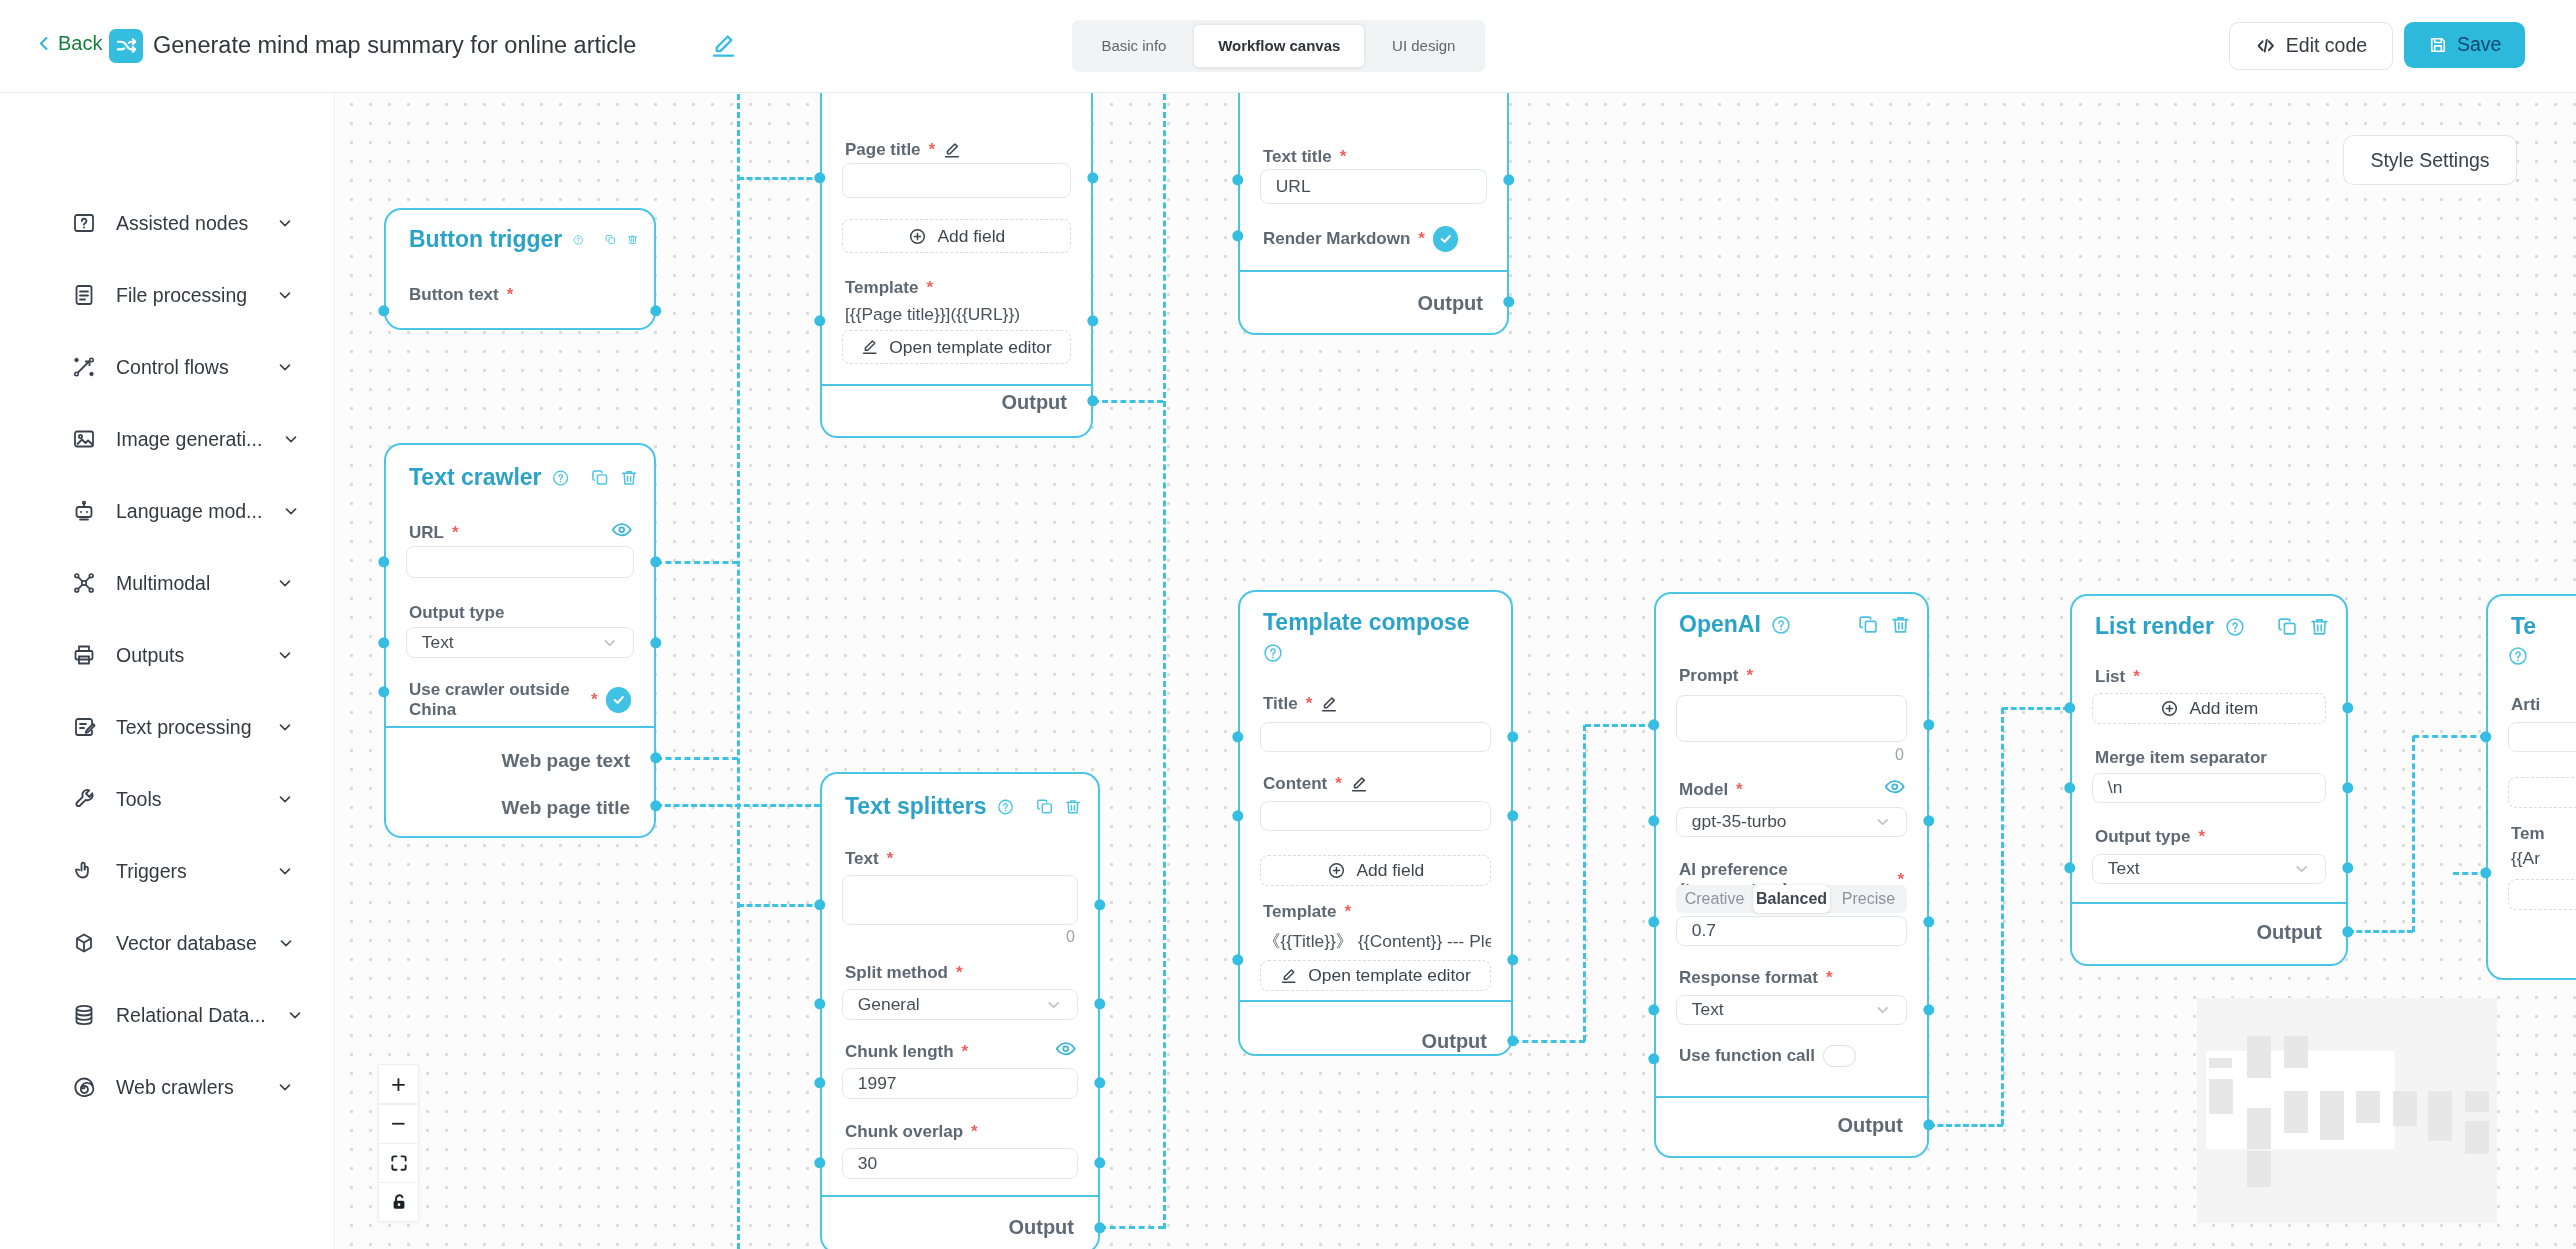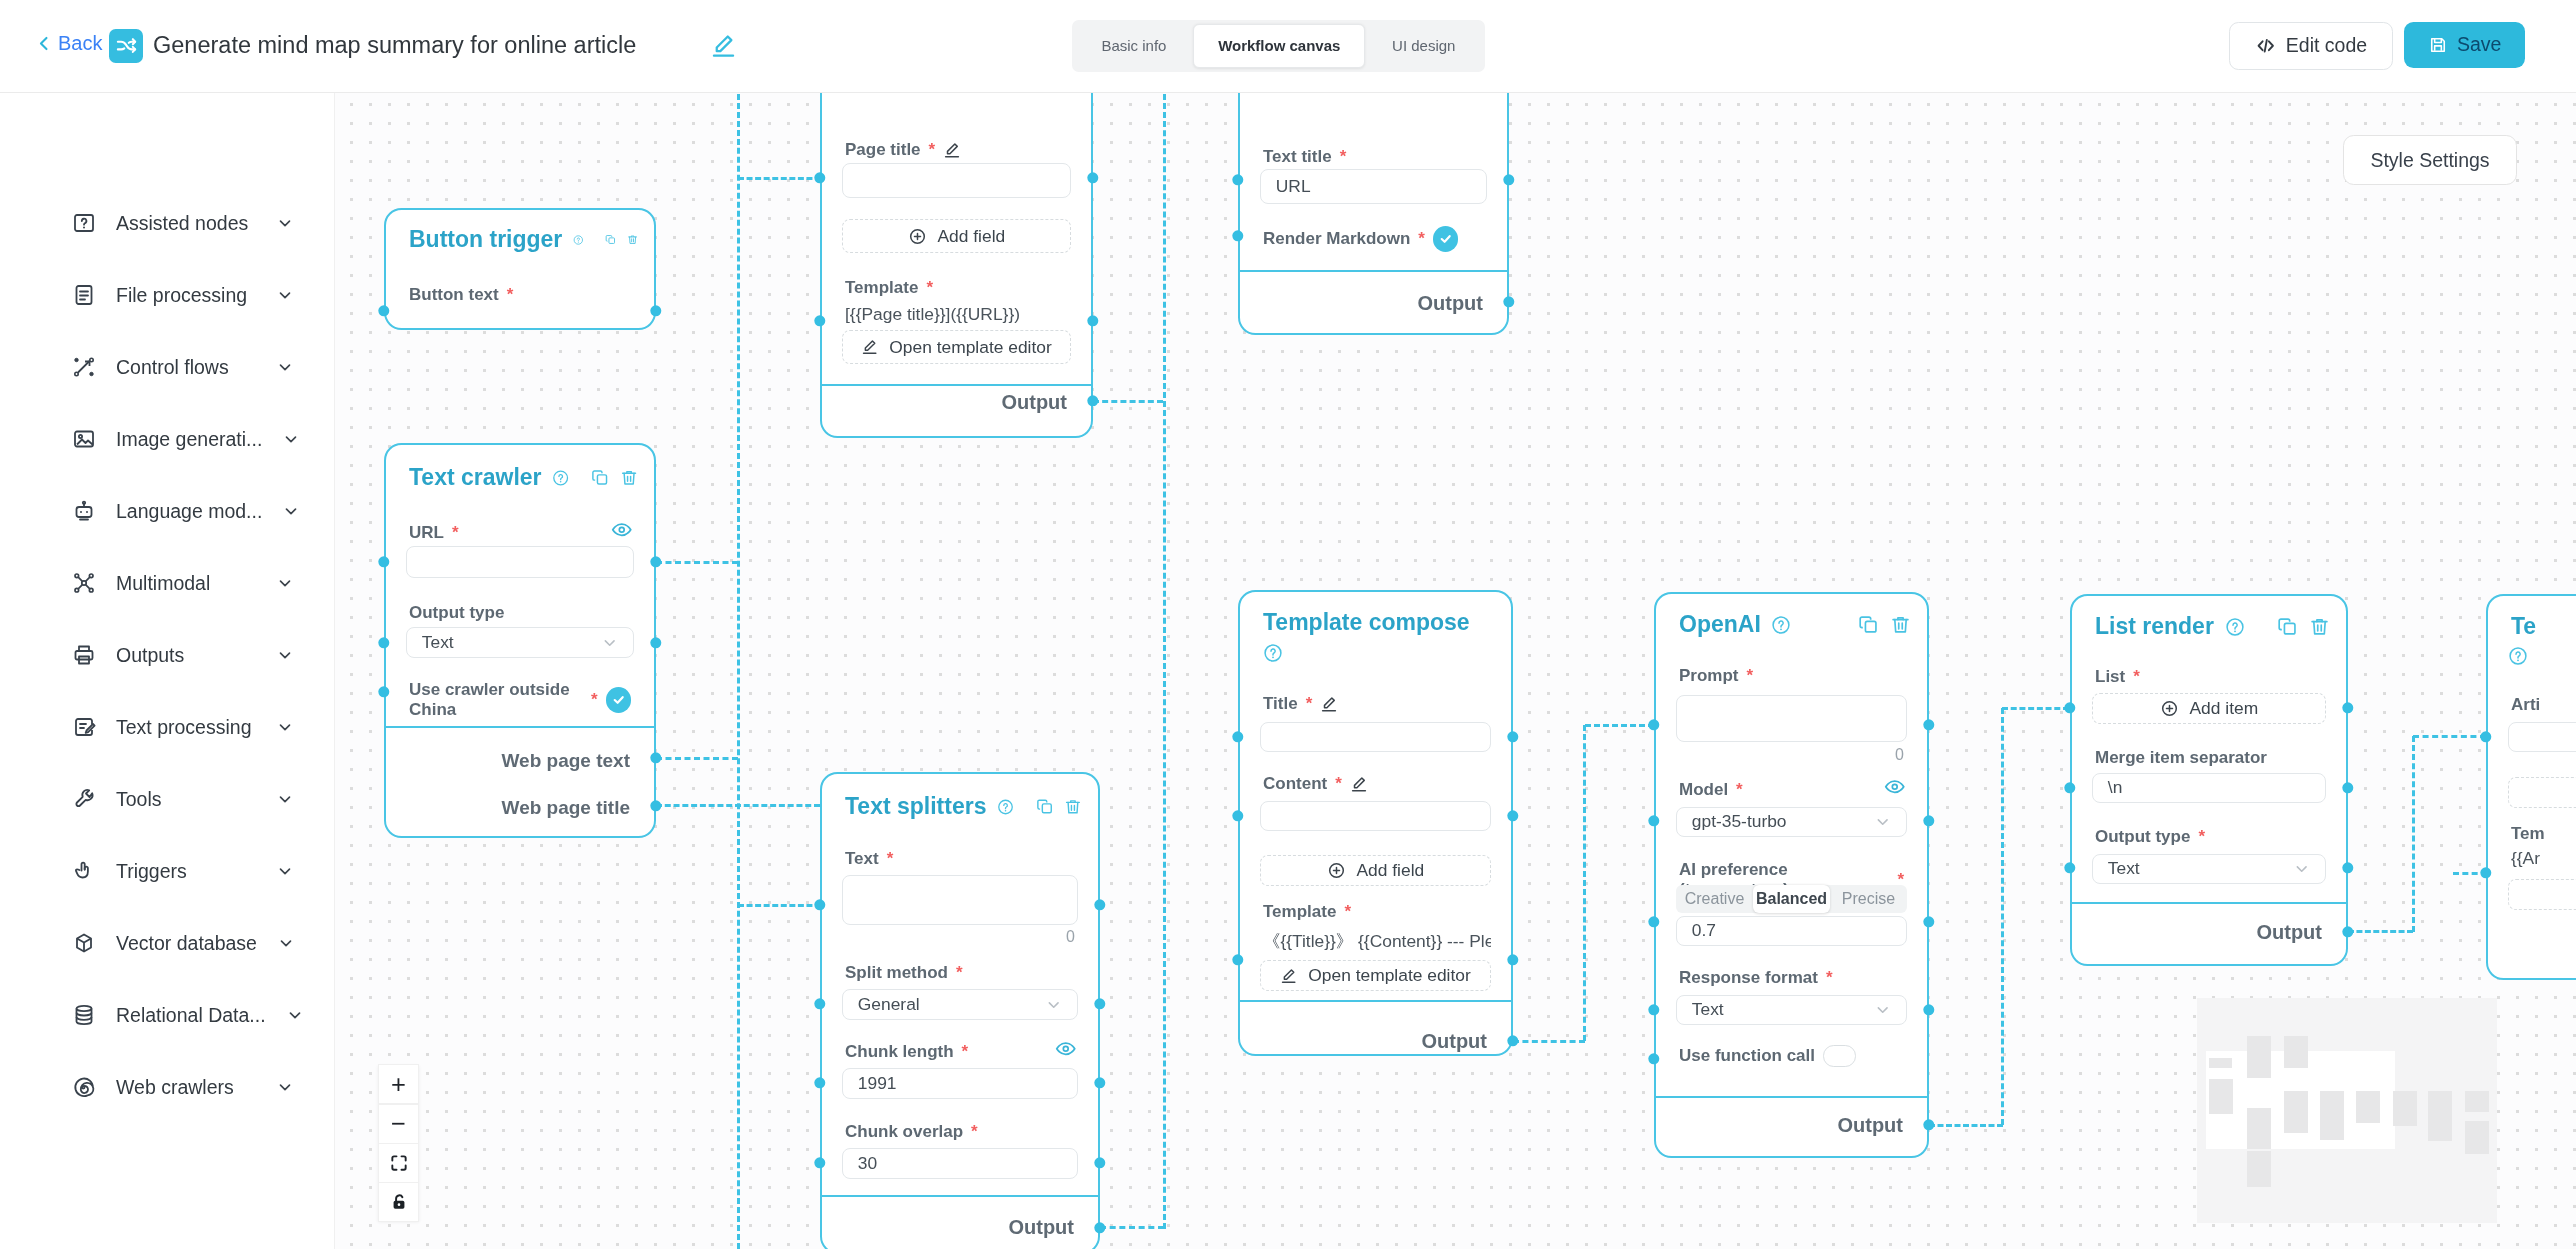--- a/index.html
+++ b/index.html
@@ -6,21 +6,21 @@
   body{width:2576px;height:1249px;position:relative;overflow:hidden;
        font-family:"Liberation Sans",sans-serif;background:#fff;color:#333;}
   
   #canvas{position:absolute;inset:0;background-color:#fcfcfd;z-index:0;
           background-image:radial-gradient(circle,#dcdcdc 1.5px,transparent 1.9px);
           background-size:19px 19px;}
   
   #header{position:absolute;top:0;left:0;right:0;height:92px;background:#fff;
           border-bottom:0.7px solid #ebebeb;z-index:10;}
   .backlink{position:absolute;left:35px;top:32px;display:flex;align-items:center;gap:4px;
-            color:#3b82f6;font-size:20px;cursor:pointer;}
+            color:#15803d;font-size:20px;cursor:pointer;}
   .flowtile{position:absolute;left:109px;top:29px;width:34px;height:34px;border-radius:6.7px;
             background:#35bde0;display:flex;align-items:center;justify-content:center;}
   .htitle{position:absolute;left:153px;top:32px;font-size:23.5px;color:#31373d;}
   .hedit{position:absolute;left:710px;top:32px;width:27px;height:27px;}
   .tabs{position:absolute;left:1072px;top:19.5px;height:52px;background:#f2f3f4;border-radius:6.7px;
         display:flex;align-items:center;padding:0 5.4px;gap:2.7px;}
   .tab{padding:0 24px;height:42px;display:flex;align-items:center;font-size:15px;color:#5f6670;
        border-radius:6px;cursor:pointer;white-space:nowrap;}
   .tab.on{background:#fff;color:#2e343b;font-weight:700;border:0.7px solid #e6e8ea;
           box-shadow:0 0.7px 2.7px rgba(0,0,0,.08);}
@@ -402,21 +402,21 @@
         </svg>
     </div>
     <div class="lrow" style="top:268px">
       <span>Chunk length</span>
         <span class="req">*</span>
     </div>
     <svg class="eyeic" style="top:264px" width="21.5" height="21.5" viewBox="0 0 24 24" color="#3ab5d8">
         <use href="#i-eye"></use>
       </svg>
     <div class="ninput" style="top:294px;height:31px">
-        <span>1991</span>
+        <span>1997</span>
       </div>
     <div class="lrow" style="top:348px">
       <span>Chunk overlap</span>
         <span class="req">*</span>
     </div>
     <div class="ninput" style="top:374px;height:31px">
         <span>30</span>
       </div>
     <div class="ndiv" style="top:421px"></div>
     <div class="outrow" style="top:439px">Output</div>

